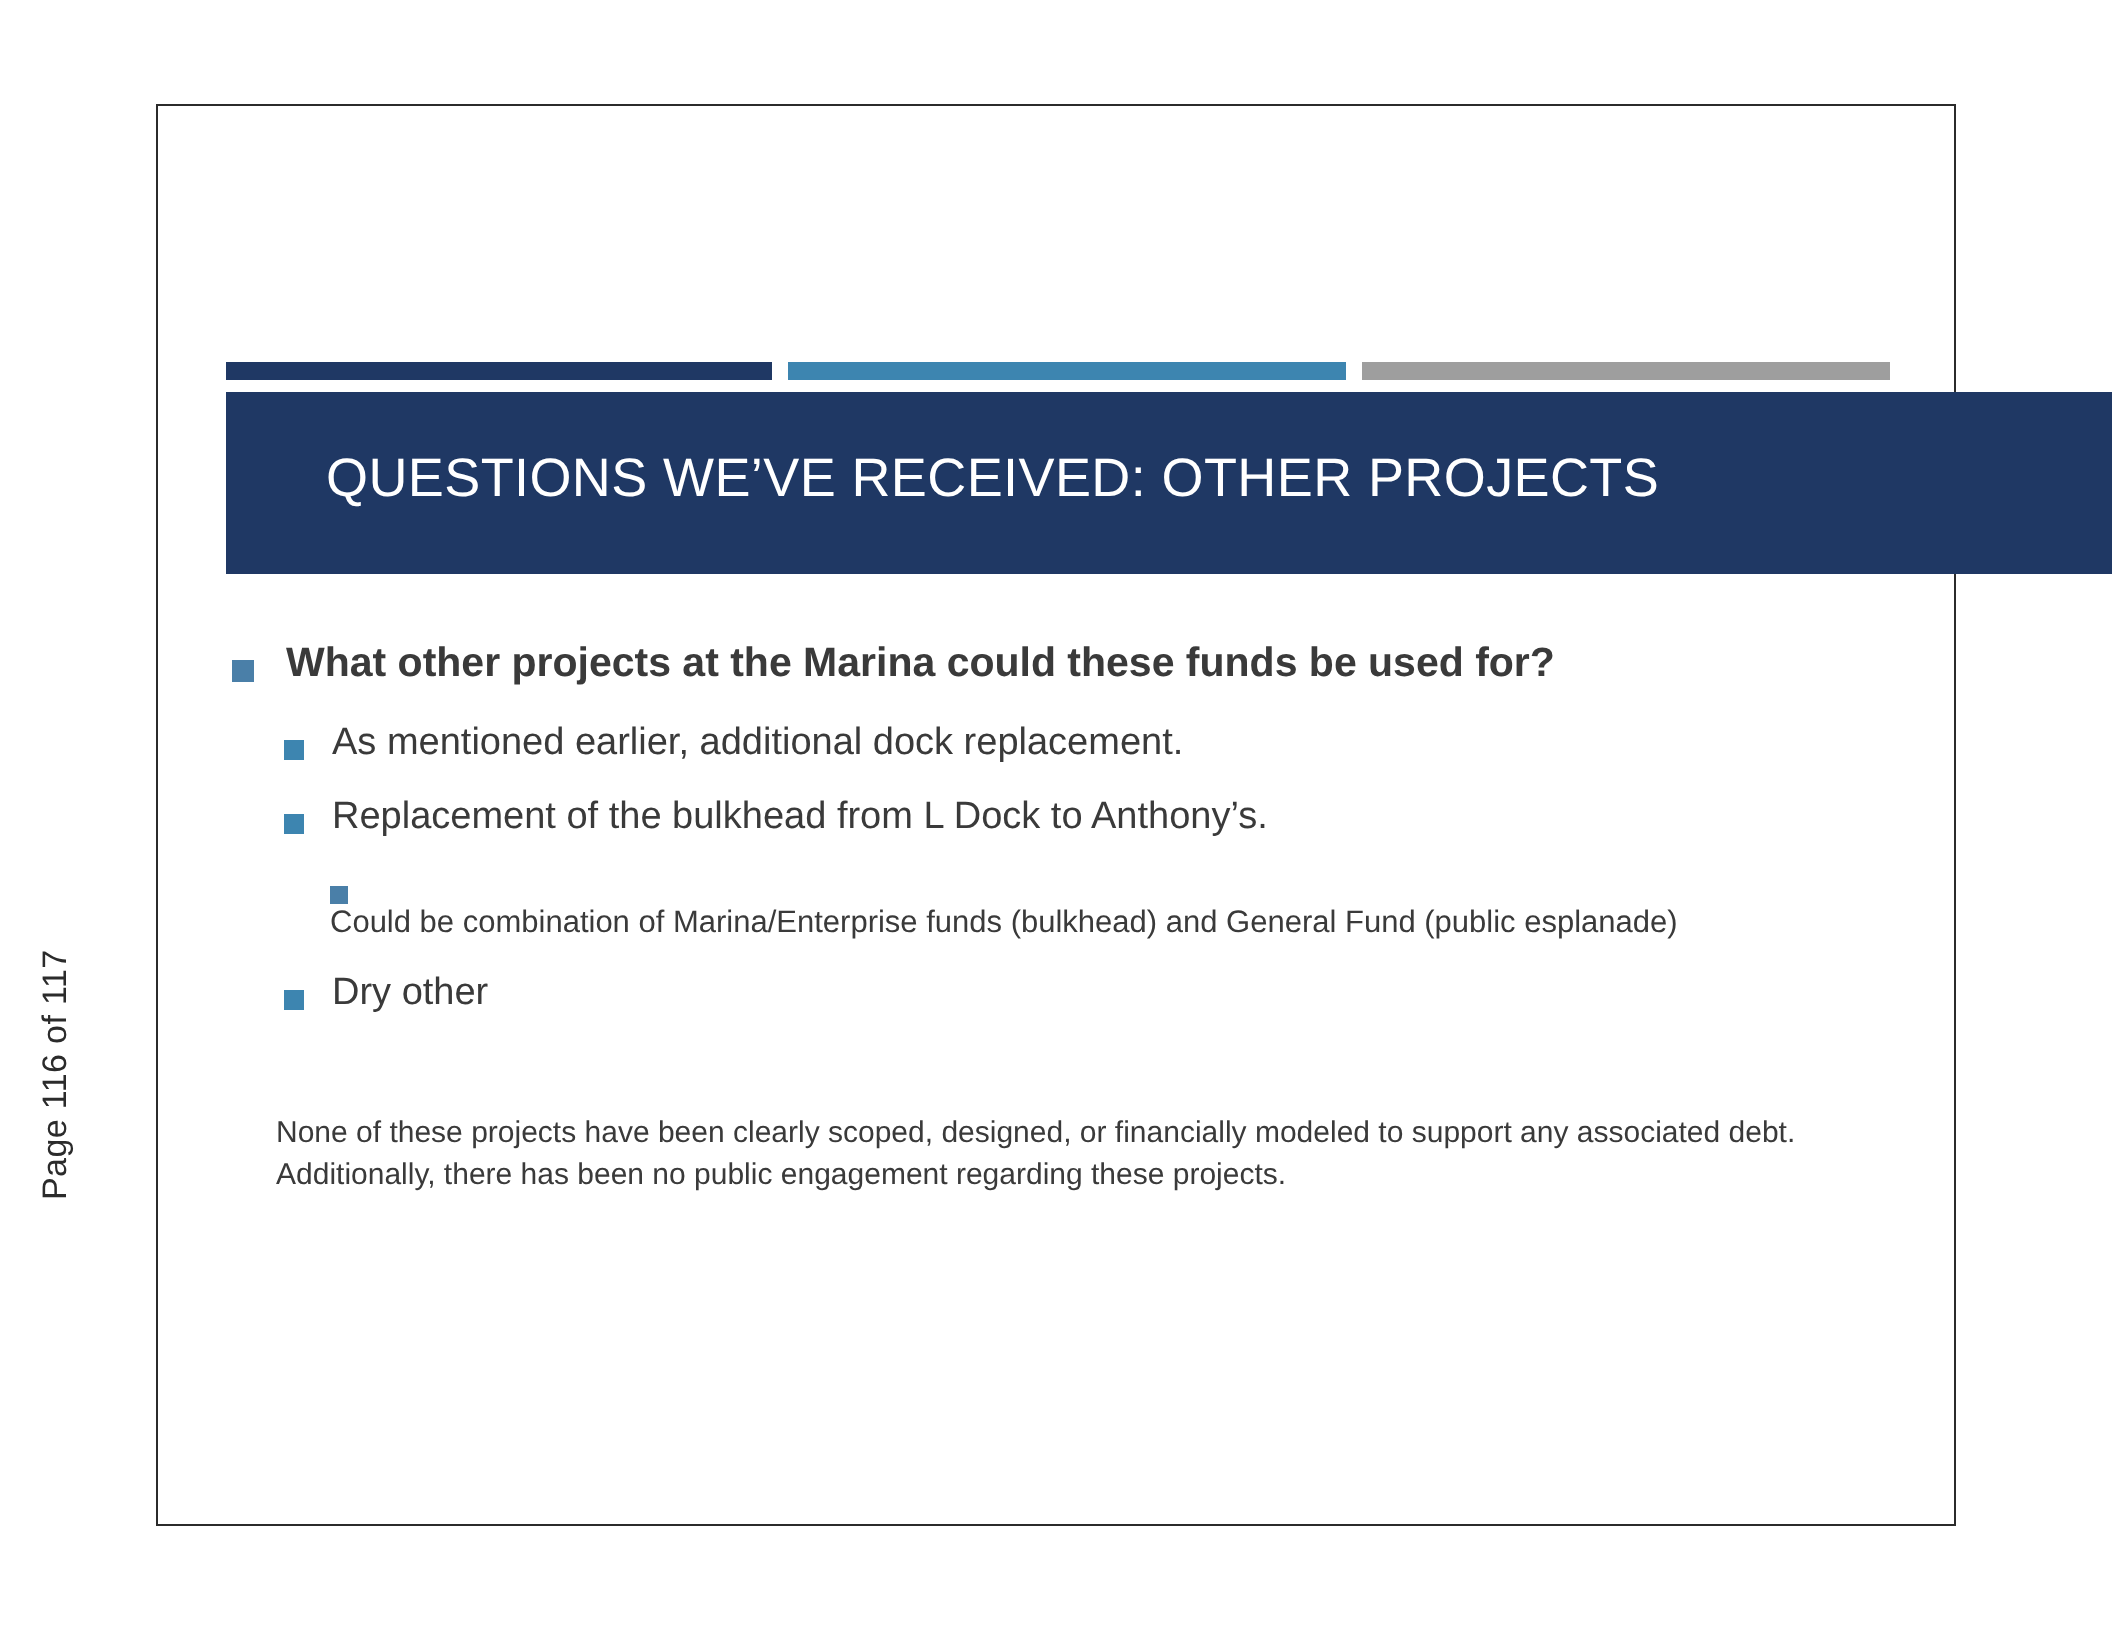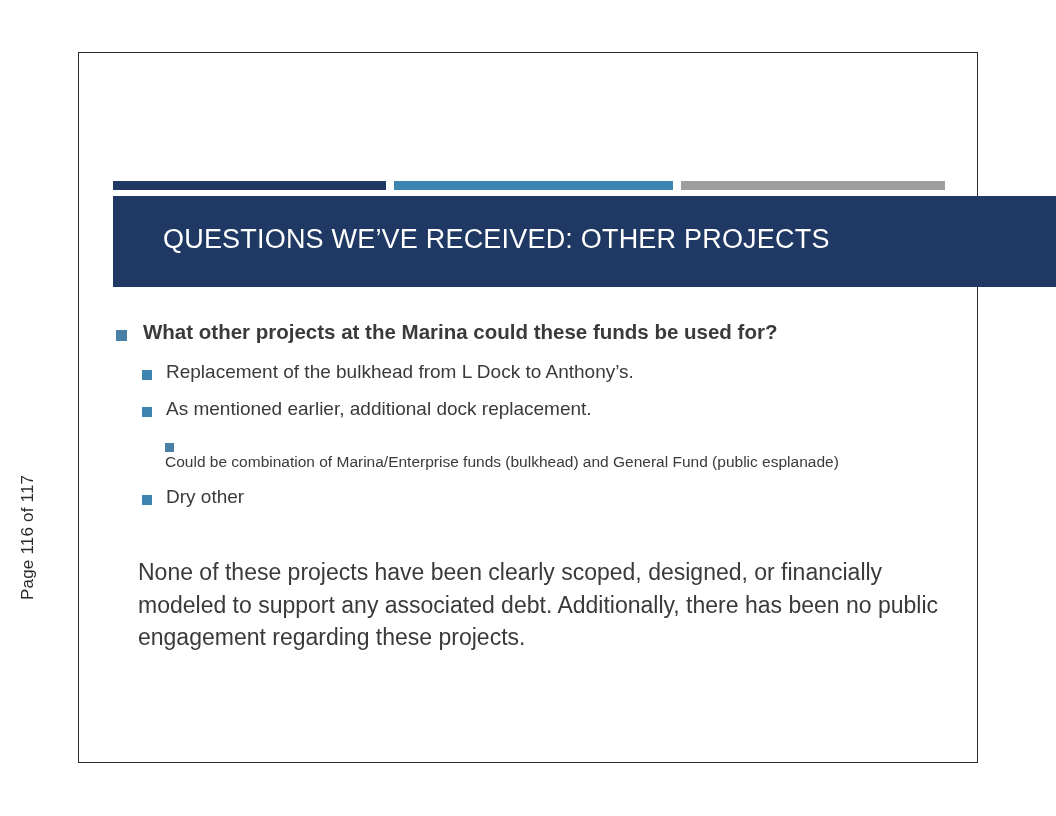--- a/index.html
+++ b/index.html
@@ -139,21 +139,21 @@
     color: #3a3a3a;
     line-height: 1.3;
     font-family: "Liberation Sans", sans-serif;
   }
 
   
   .closing {
     margin-top: 46px;
     padding-left: 25px;
     width: 815px;
-    font-size: 23px;
+    font-size: 15px;
     color: #3a3a3a;
     line-height: 1.42;
     font-family: "Liberation Sans", sans-serif;
   }
 </style>
 </head>
 <body>
 
 <div class="page-label">Page 116 of 117</div>
 
@@ -171,26 +171,26 @@
 
   <div class="body-area">
 
     <div class="row lvl1">
       <span class="bullet"></span>
       <span class="txt">What other projects at the Marina could these funds be used for?</span>
     </div>
 
     <div class="row lvl2">
       <span class="bullet"></span>
+      <span class="txt">As mentioned earlier, additional dock replacement.</span>
+    </div>
+
+    <div class="row lvl2">
+      <span class="bullet"></span>
       <span class="txt">Replacement of the bulkhead from L Dock to Anthony’s.</span>
-    </div>
-
-    <div class="row lvl2">
-      <span class="bullet"></span>
-      <span class="txt">As mentioned earlier, additional dock replacement.</span>
     </div>
 
     <div class="row lvl3">
       <span class="bullet"></span>
       <span class="txt">Could be combination of Marina/Enterprise funds (bulkhead) and General Fund (public esplanade)</span>
     </div>
 
     <div class="row lvl2">
       <span class="bullet"></span>
       <span class="txt">Dry other</span>

